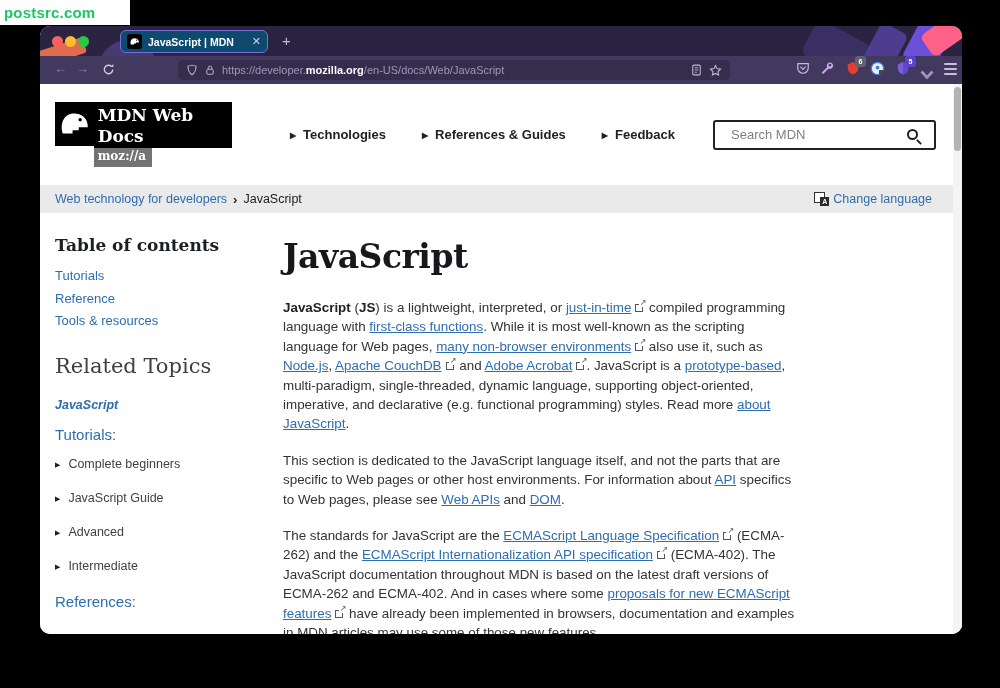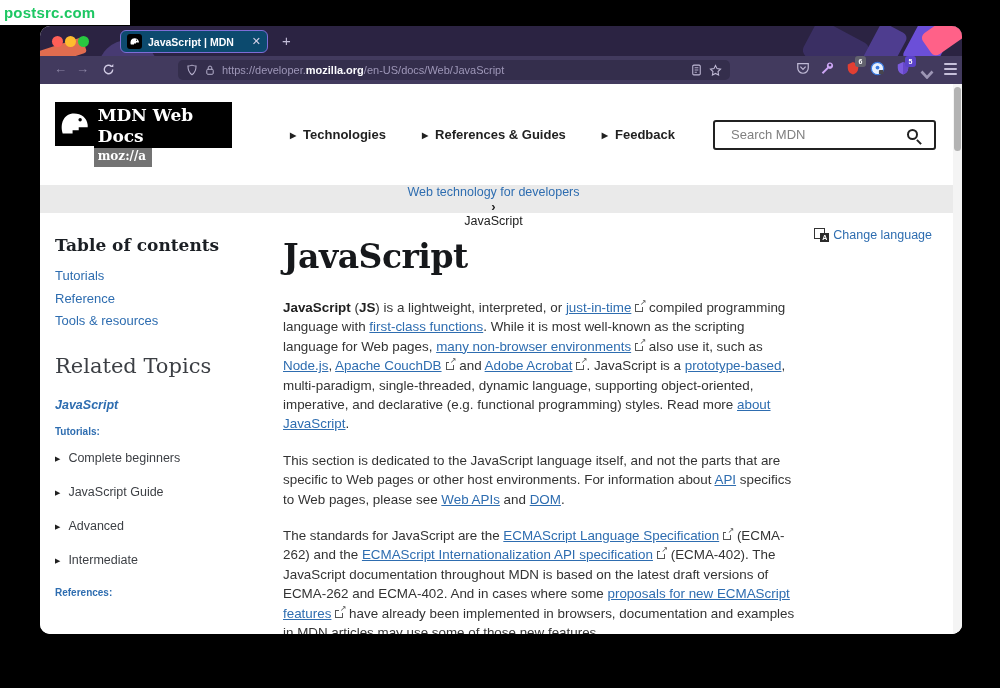--- a/index.html
+++ b/index.html
@@ -80,39 +80,39 @@
   .mdn-nav { display:flex; margin-left:58px; gap:36px; }
   .mdn-nav-item { font-size:13px; font-weight:bold; color:#212121; white-space:nowrap; }
   .mdn-nav-item::before { content:"▶"; font-size:8px; margin-right:7px; vertical-align:1px; color:#212121; }
   .searchbox { margin-left:38px; width:230px; height:30px; border:2px solid #212121; border-radius:3px; display:flex; align-items:center; padding:0 16px; background:#fff; }
   .searchbox input { border:none; outline:none; flex:1; font-size:13px; color:#333; font-family:"Liberation Sans", sans-serif; }
   .searchbox input::placeholder { color:#808080; }
   .mag { width:11px; height:11px; border:2px solid #212121; border-radius:50%; position:relative; flex:0 0 auto; }
   .mag::after { content:""; position:absolute; width:2px; height:6px; background:#212121; left:9px; top:8px; transform:rotate(-45deg); }
 
   
-  .crumbbar { height:28px; background:#eaeaea; display:flex; align-items:center; padding:0 30px 0 15px; font-size:12.5px;flex-direction:column; }
+  .crumbbar { height:28px; background:#eaeaea; display:flex; align-items:center; padding:0 30px 0 15px; font-size:12.5px; }
   .crumb-link { color:#2e6db0; }
   .crumb-sep { font-weight:bold; color:#212121; margin:0 6px; font-size:13px; }
   .crumb-sep::before { content:"›"; }
   .crumb-current { color:#212121; }
   .lang { margin-left:auto; display:flex; align-items:center; gap:4px; }
   .lang-icon { position:relative; width:15px; height:14px; }
   .lang-icon::before { content:""; position:absolute; left:0; top:0; width:9px; height:9px; border:1px solid #333; background:#fff; }
   .lang-icon::after { content:"A"; position:absolute; right:0; bottom:0; width:9px; height:9px; background:#2b2b2b; color:#fff; font-size:7px; font-weight:bold; display:flex; align-items:center; justify-content:center; }
   .lang-label { color:#2e6db0; font-size:12.5px; }
 
   
   .main { display:flex; padding:22px 0 0 15px; }
   .sidebar { width:228px; flex:0 0 auto; }
   .toc-title { font-family:"DejaVu Serif", serif; font-weight:bold; font-size:17px; color:#1b1f24; margin-bottom:13px; }
   .toc-link { display:block; color:#2e6db0; font-size:13px; margin-bottom:7.5px; }
   .related-title { font-family:"DejaVu Serif", serif; font-weight:normal; font-size:21px; color:#3c3f44; margin-top:26px; margin-bottom:20px; }
   .rel-current { display:block; color:#2e6db0; font-size:12.5px; font-weight:bold; font-style:italic; margin-bottom:12px; }
-  .rel-group { display:block; color:#2e6db0; font-size:10px; font-weight:bold; margin:14px 0 14px; }
+  .rel-group { display:block; color:#2e6db0; font-size:15px; font-weight:normal; margin:14px 0 14px; }
   .rel-tree { display:block; color:#3c3f44; font-size:12.5px; margin:0 0 20px; }
   .rel-tree::before { content:"▶"; font-size:7px; margin-right:8px; vertical-align:1px; color:#212121; }
 
   
   .article { width:514px; margin-left:0; }
   .article h1 { font-family:"DejaVu Serif", serif; font-weight:bold; font-size:33px; color:#16181b; letter-spacing:-.5px; margin:2px 0 22px; }
   .article p { font-size:13.4px; line-height:19.4px; color:#333; margin-bottom:17px; }
   .article strong { color:#212121; }
   .art-link { color:#2e6db0; text-decoration:underline; cursor:pointer; }
   .ext-icon { display:inline-block; width:8px; height:8px; border:1px solid #555; margin:0 2px 0 4px; position:relative; }

